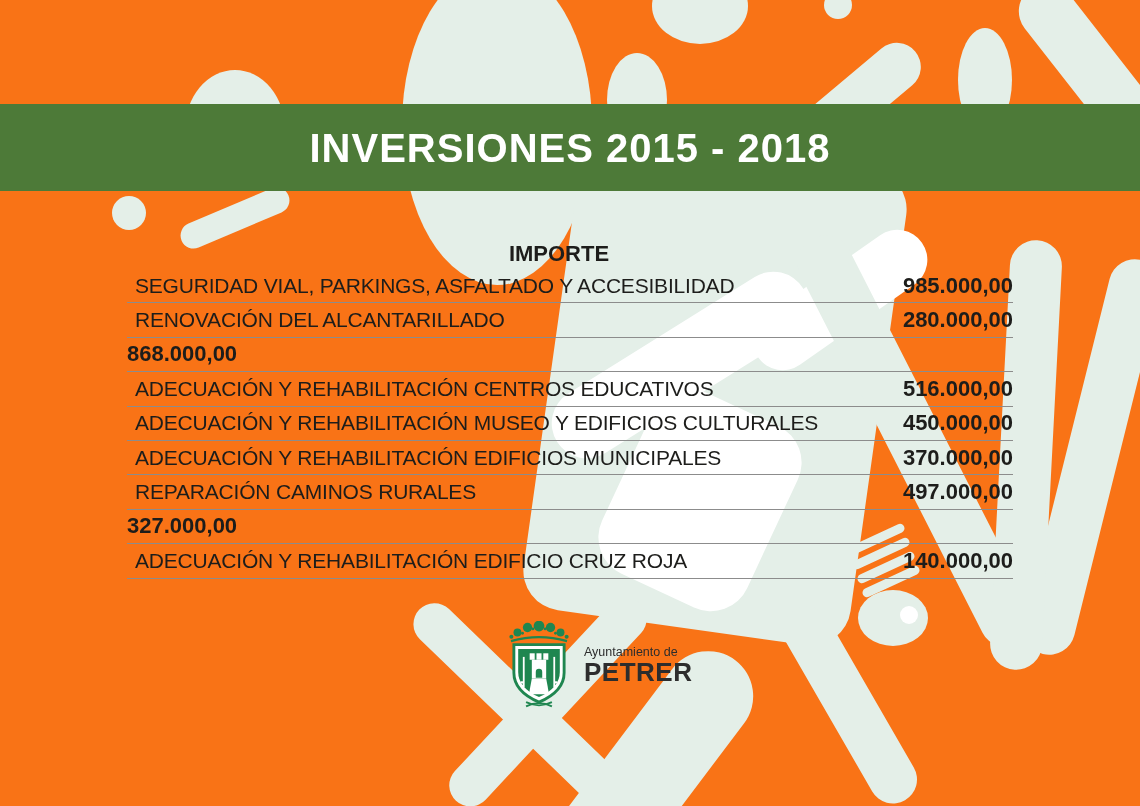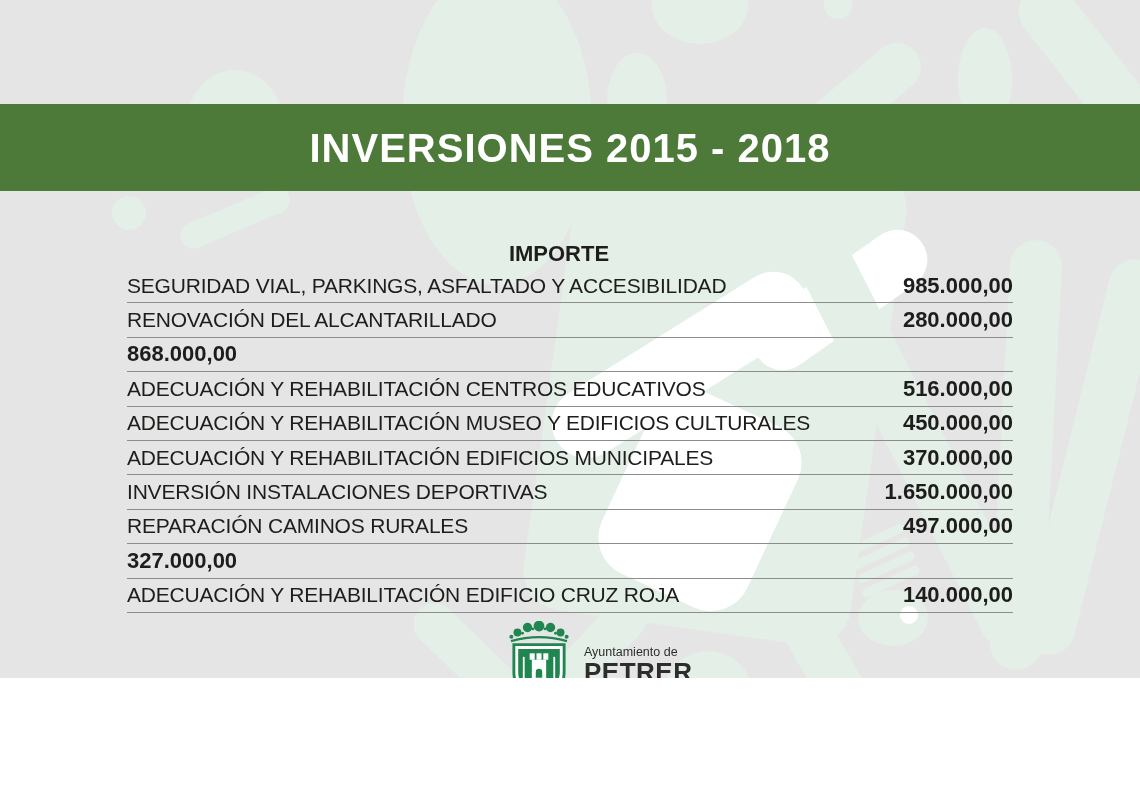--- a/index.html
+++ b/index.html
@@ -5,21 +5,21 @@
   :root{
     --band-green:#4d7a38;
     --logo-green:#1f8650;
     --mint:#e4efe8;
     --ink:#1d1d1b;
     --line:#8c8c8c;
     --org-ink:#2d2d2d;
   }
   html,body{margin:0;padding:0;background:#fff;}
   .slide{
-    position:relative;width:1140px;height:678px;overflow:hidden;background:#e5e5e5;
+    position:relative;width:1140px;height:806px;overflow:hidden;background:#f97316;
     font-family:"Liberation Sans",sans-serif;color:var(--ink);
   }
   
   .wm{position:absolute;inset:0;z-index:0;pointer-events:none;}
   .wm .s{position:absolute;background:var(--mint);}
   .wm .e{border-radius:50%;}
   .wm .b{border-radius:999px;}
   .wm .r{border-radius:40px;}
   .wm .knock{background:#fff;}
   
@@ -33,21 +33,21 @@
   
   .tbl{position:absolute;left:127px;top:238px;width:886px;z-index:2;}
   .importe{
     height:31px;line-height:31px;text-align:center;padding-right:22px;
     font-size:22px;font-weight:700;
   }
   .row{
     height:34.4px;box-sizing:border-box;border-bottom:1px solid var(--line);
     display:flex;align-items:center;justify-content:space-between;
   }
-  .row .label{font-size:21px;letter-spacing:-0.2px;white-space:nowrap;}
+  .row .label{font-size:21px;letter-spacing:-0.2px;white-space:nowrap;margin-left:8px;}
   .row .amount{font-size:22px;font-weight:700;white-space:nowrap;text-align:right;}
   
   .footer{position:absolute;left:503px;top:621px;z-index:2;display:flex;align-items:center;}
   .crest{width:72px;height:89px;flex:0 0 auto;}
   .orgtext{margin-left:9px;color:var(--org-ink);}
   .org-small{display:block;font-size:12.5px;line-height:1.15;}
   .org-name{display:block;font-size:26px;font-weight:700;letter-spacing:0.5px;line-height:1.05;}
 </style>
 </head>
 <body>
@@ -121,24 +121,20 @@
         <div class="row">
           <span class="label">ADECUACIÓN Y REHABILITACIÓN MUSEO Y EDIFICIOS CULTURALES</span>
           <span class="amount">450.000,00</span>
         </div>
 
         <div class="row">
           <span class="label">ADECUACIÓN Y REHABILITACIÓN EDIFICIOS MUNICIPALES</span>
           <span class="amount">370.000,00</span>
         </div>
 
-        <div class="row">
-          <span class="label">INVERSIÓN INSTALACIONES DEPORTIVAS</span>
-          <span class="amount">1.650.000,00</span>
-        </div>
 
         <div class="row">
           <span class="label">REPARACIÓN CAMINOS RURALES</span>
           <span class="amount">497.000,00</span>
         </div>
 
         <div class="row">
           <span class="amount">327.000,00</span>
         </div>
 

